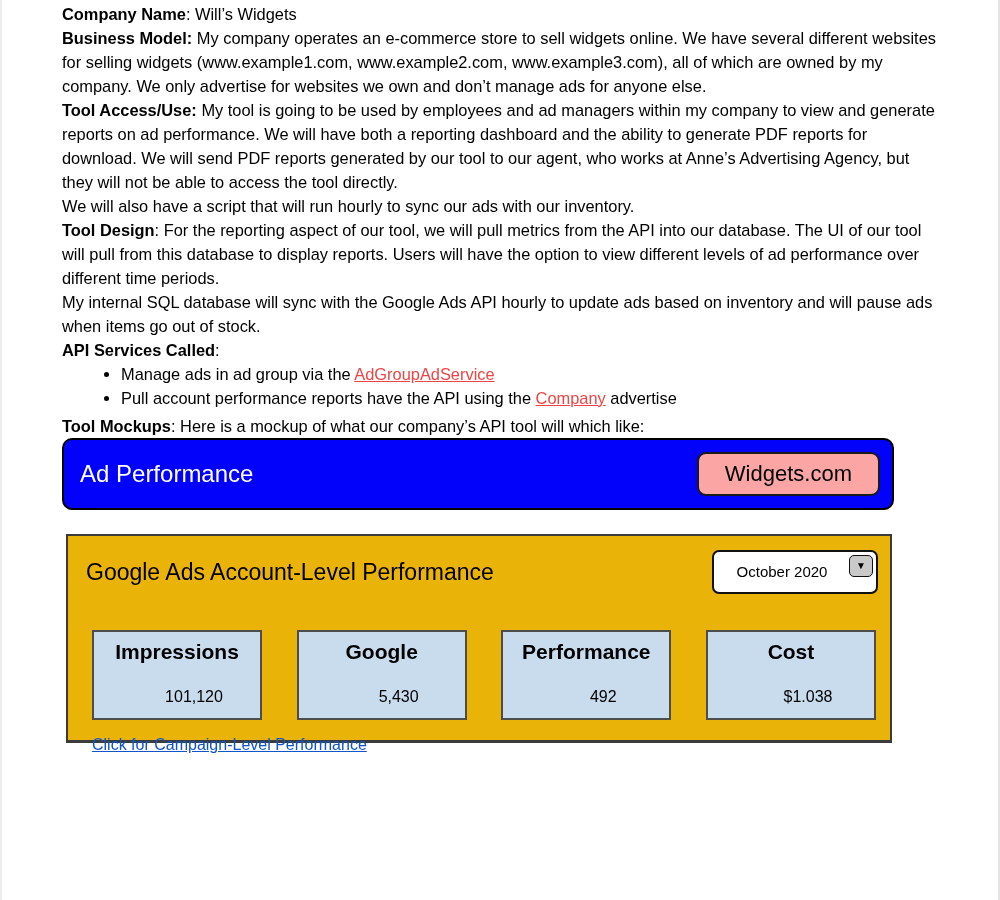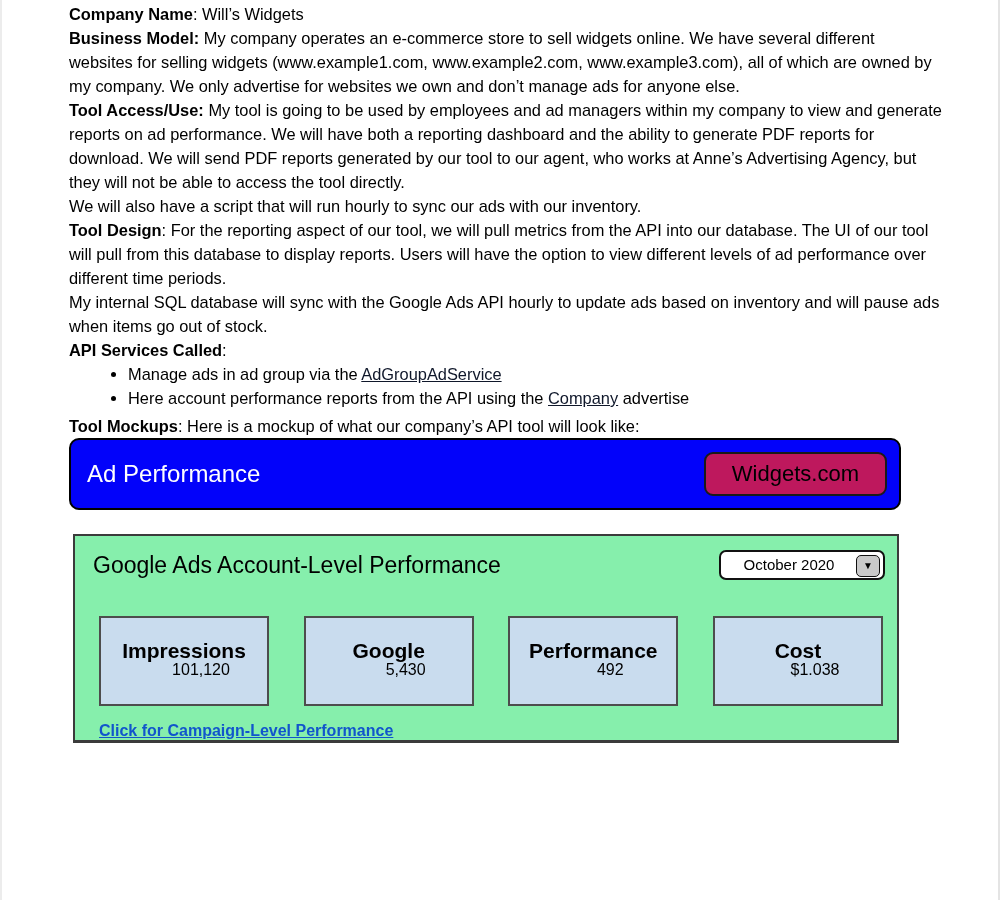--- a/index.html
+++ b/index.html
@@ -8,71 +8,70 @@
     width:1000px;height:900px;
     box-sizing:border-box;
     background:#ffffff;
     border-left:2px solid #ececec;
     border-right:2px solid #e4e4e4;
     overflow:hidden;
     font-family:"Liberation Sans", sans-serif;
     font-size:16.4px;
     line-height:24px;
     color:#000000;
-    padding-left:7px;
   }
   .content{padding:2px 56px 0 60px;}
   .content p{margin:0;}
   .mb-p1{margin-bottom:22px;}
   .mb-p2{margin-bottom:18px;}
   .mb-p3{margin-bottom:20px;}
   .mb-p4{margin-bottom:24px;}
   .mb-p5{margin-bottom:40px;}
-  .doc-link{color:#0f172a;text-decoration:underline;cursor:pointer;}
+  .doc-link{color:#ef4444;text-decoration:underline;cursor:pointer;}
   ul.bullets{margin:0 0 4px 0;padding-left:59px;list-style:disc;}
   ul.bullets li{margin:0;padding:0;}
   .mb-mock{margin-bottom:16px;}
 
   
   .mockup-bar{
     box-sizing:border-box;
     width:832px;height:72px;
     margin:0 0 24px 0;
     background:#0202fa;
     border:2px solid #000000;
     border-radius:10px;
     display:flex;align-items:center;justify-content:space-between;
     padding:0 12px 0 16px;
   }
   .bar-title{color:#ffffff;font-size:24px;line-height:1;}
   .brand-btn{
-    background:#be185d;color:#000000;
+    background:#fca5a5;color:#000000;
     border:2.5px solid #1a1a1a;border-radius:9px;
     font-size:22px;line-height:1;
     padding:9px 26px;
     cursor:pointer;
   }
 
   
   .panel{
     box-sizing:border-box;
     width:826px;height:209px;
     margin-left:4px;
-    background:#86efac;
+    background:#eab308;
     border:2px solid #3b3b3b;
     border-bottom-width:3px;
   }
   .panel-head{
     display:flex;align-items:center;justify-content:space-between;
     padding:14px 12px 0 18px;
   }
   .panel-title{font-size:23px;line-height:30px;}
   .dropdown{
     position:relative;box-sizing:border-box;
-    width:166px;height:30px;
+    width:166px;height:44px;
     background:#ffffff;
     border:2px solid #111111;border-radius:7px;
     display:flex;align-items:center;justify-content:center;
     font-size:15px;
     padding-right:26px;
     cursor:pointer;
   }
   .dd-btn{
     position:absolute;right:3px;top:2.5px;
     width:22px;height:20px;
@@ -86,30 +85,30 @@
   .cards{
     display:flex;justify-content:space-between;
     padding:0 14px 0 24px;
     margin-top:36px;
   }
   .card{
     box-sizing:border-box;
     width:170px;height:90px;
     background:#c9dcee;
     border:2px solid #4d4d4d;
-    display:flex;flex-direction:column;justify-content:center;align-items:center;
+    display:flex;flex-direction:column;justify-content:space-between;align-items:center;
     padding:9px 0 13px;
   }
   .card-label{font-weight:bold;font-size:21px;line-height:1.05;}
   .card-value{font-size:16px;line-height:1;margin-left:34px;}
   .panel-link{
     display:inline-block;
     margin:13px 0 0 24px;
     font-size:16px;
-    color:#1155cc;text-decoration:underline;cursor:pointer;font-weight:bold;
+    color:#1155cc;text-decoration:underline;cursor:pointer;
   }
 </style>
 </head>
 <body>
 
 <div class="page">
   <div class="content">
 
     <p class="mb-p1"><strong>Company Name</strong><span>: Will’s Widgets</span></p>
 
@@ -117,24 +116,24 @@
 
     <p class="mb-p3"><strong>Tool Access/Use:</strong><span> My tool is going to be used by employees and ad managers within my company to view and generate reports on ad performance. We will have both a reporting dashboard and the ability to generate PDF reports for download. We will send PDF reports generated by our tool to our agent, who works at Anne’s Advertising Agency, but they will not be able to access the tool directly.</span><br><span>We will also have a script that will run hourly to sync our ads with our inventory.</span></p>
 
     <p class="mb-p4"><strong>Tool Design</strong><span>: For the reporting aspect of our tool, we will pull metrics from the API into our database. The UI of our tool will pull from this database to display reports. Users will have the option to view different levels of ad performance over different time periods.</span></p>
 
     <p class="mb-p5"><span>My internal SQL database will sync with the Google Ads API hourly to update ads based on inventory and will pause ads when items go out of stock.</span></p>
 
     <p><strong>API Services Called</strong><span>:</span></p>
     <ul class="bullets">
       <li><span>Manage ads in ad group via the </span><a class="doc-link">AdGroupAdService</a><span></span></li>
-      <li><span>Here account performance reports from the API using the </span><a class="doc-link">Company</a><span> advertise</span></li>
+      <li><span>Pull account performance reports have the API using the </span><a class="doc-link">Company</a><span> advertise</span></li>
     </ul>
 
-    <p class="mb-mock"><strong>Tool Mockups</strong><span>: Here is a mockup of what our company’s API tool will look like:</span></p>
+    <p class="mb-mock"><strong>Tool Mockups</strong><span>: Here is a mockup of what our company’s API tool will which like:</span></p>
 
     <div class="mockup-bar">
       <span class="bar-title">Ad Performance</span>
       <span class="brand-btn">Widgets.com</span>
     </div>
 
     <div class="panel">
       <div class="panel-head">
         <span class="panel-title">Google Ads Account-Level Performance</span>
         <div class="dropdown">

